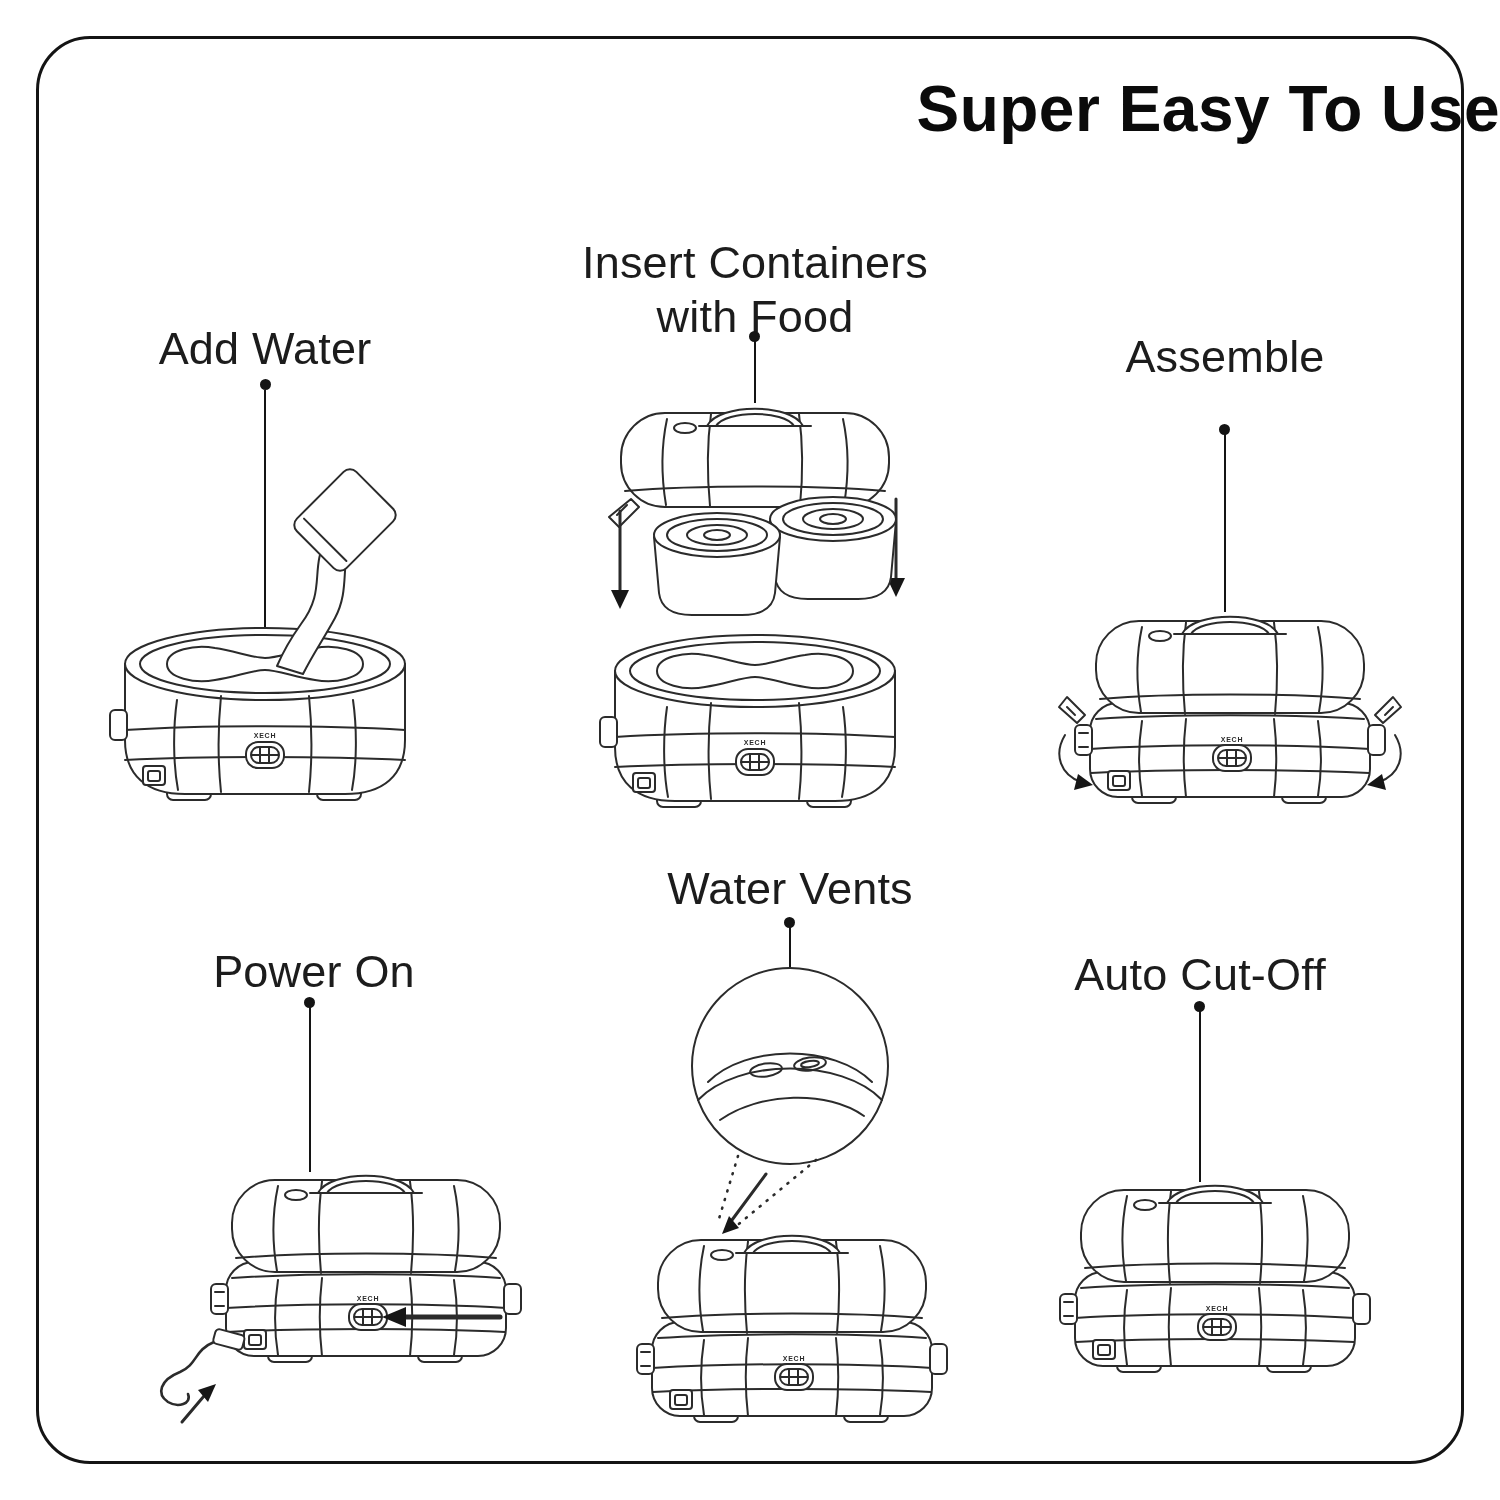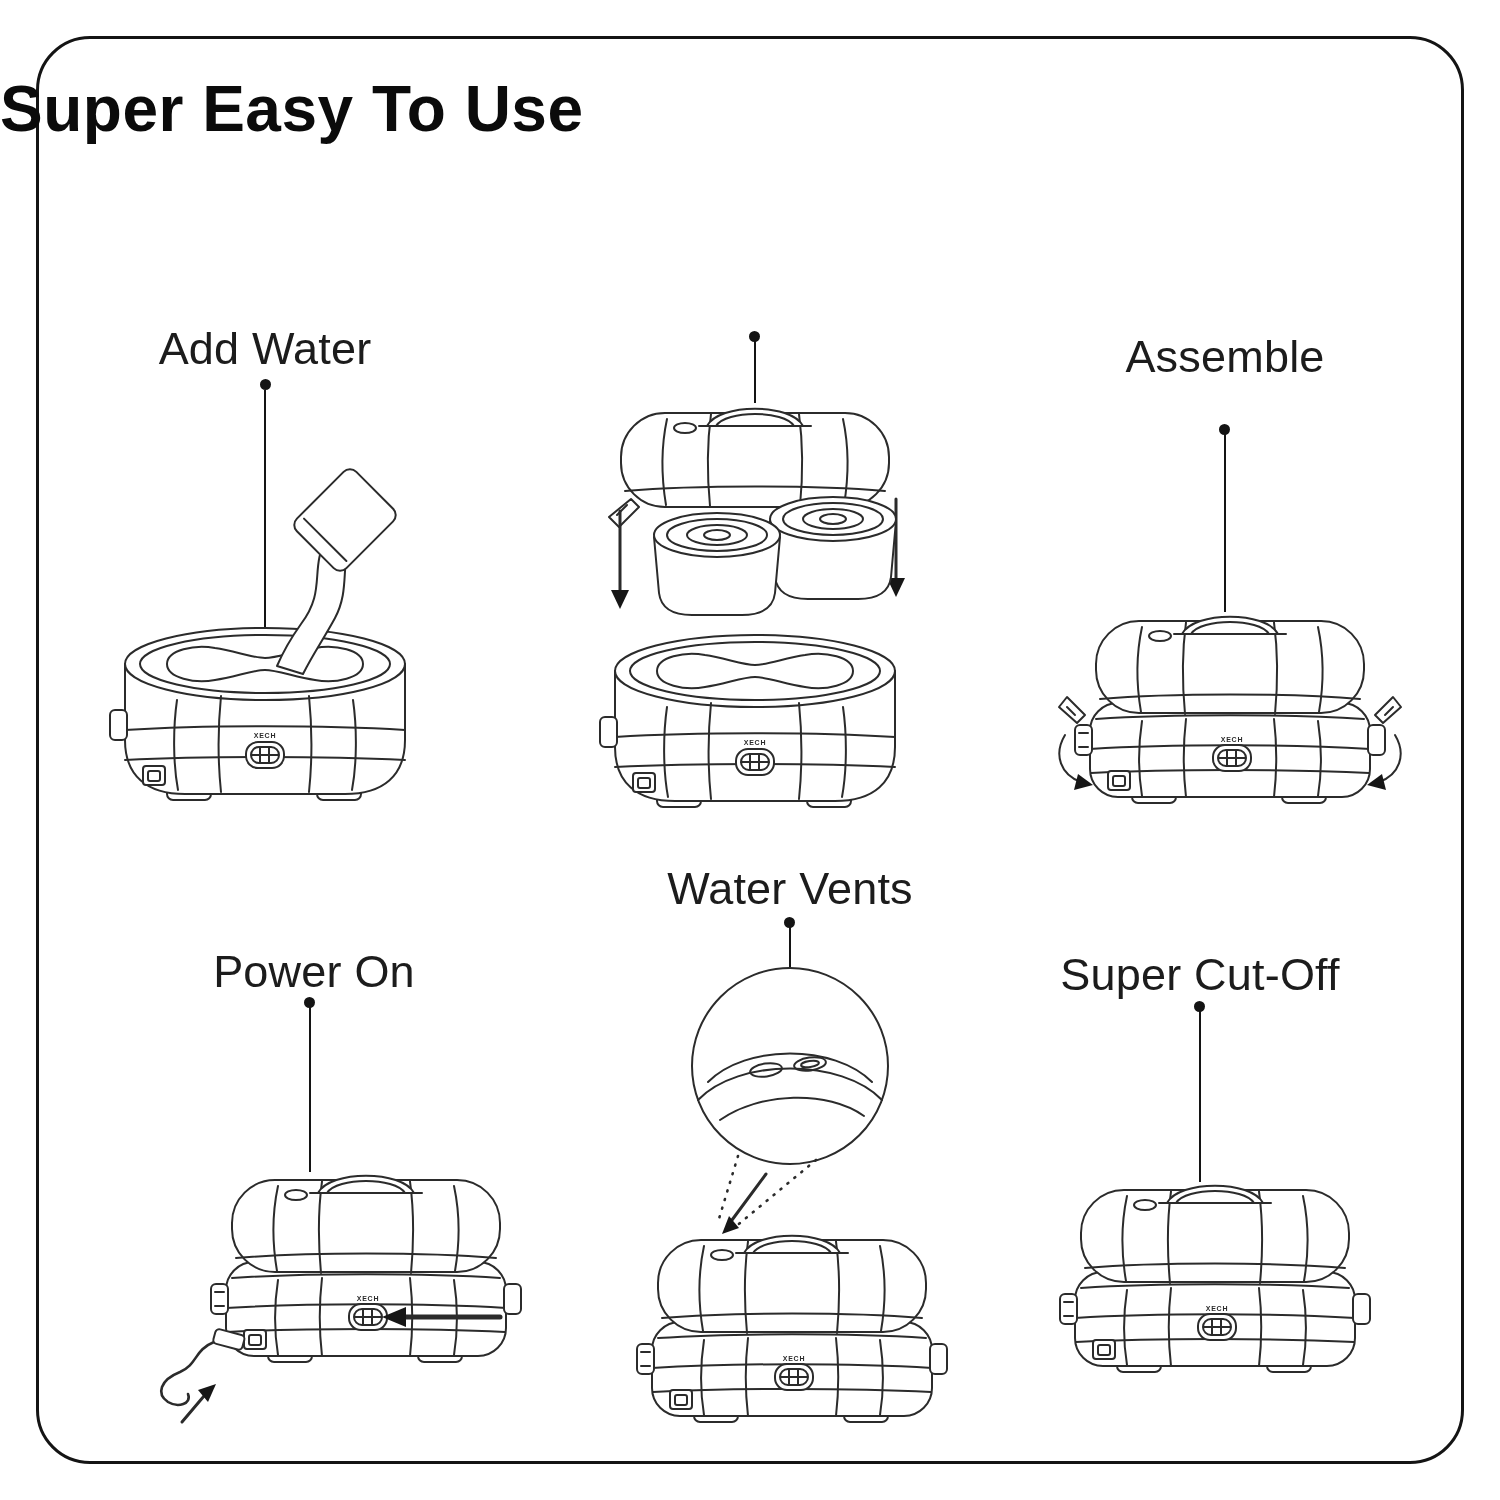--- a/index.html
+++ b/index.html
@@ -1,20 +1,20 @@
 <!DOCTYPE html>
 <html><head>
 <meta charset="utf-8">
 <style>
   html,body{margin:0;padding:0;background:#ffffff;}
   .page{position:relative;width:1500px;height:1500px;background:#ffffff;overflow:hidden;
         font-family:"Liberation Sans",sans-serif;color:#141414;}
   .frame{position:absolute;left:36px;top:36px;right:36px;bottom:36px;
          border:3px solid #141414;border-radius:54px;pointer-events:none;}
-  .title{position:absolute;left:0;top:72px;width:100%;margin:0;text-align:left;
+  .title{position:absolute;left:0;top:72px;width:100%;margin:0;text-align:right;
          font-size:64px;font-weight:800;letter-spacing:.5px;color:#0b0b0b;}
   .step{position:absolute;inset:0;}
   .label{position:absolute;text-align:center;font-size:45px;font-weight:500;
          line-height:1.2;letter-spacing:.2px;color:#1c1c1c;}
   .label span{display:block;}
   .dot{position:absolute;width:11px;height:11px;border-radius:50%;background:#141414;}
   .leader{position:absolute;width:2px;background:#141414;}
   .art{position:absolute;overflow:visible;}
   
   .art path,.art rect,.art ellipse,.art circle,.art line,.art polyline{
@@ -150,20 +150,24 @@
       <text class="brand" x="170" y="298">XECH</text>
       <path class="wf" d="M232,98 C214,128 232,150 206,184 C196,198 188,212 182,226 L208,234 C218,214 228,200 240,178 C256,148 244,122 258,96 Z"></path>
       <g transform="rotate(-135 250 80)">
         <rect class="wf" x="215" y="38" width="70" height="84" rx="9"></rect>
         <path d="M220,52 L280,52"></path>
       </g>
     </svg>
   </section>
 
   <section class="step s2">
+    <div class="label">
+      <span>Insert Containers</span>
+      <span>with Food</span>
+    </div>
     <span class="dot"></span>
     <span class="leader"></span>
     <svg class="art" viewBox="0 0 330 435">
       <use href="#lid" x="5" y="0" width="320" height="132"></use>
       <path class="aw" d="M30,118 L30,197"></path>
       <polygon class="solid" points="30,216 21,197 39,197"></polygon>
       <path class="aw" d="M306,106 L306,185"></path>
       <polygon class="solid" points="306,204 297,185 315,185"></polygon>
       <use href="#cup" x="168" y="96" width="150" height="118"></use>
       <use href="#cup" x="52" y="112" width="150" height="118"></use>
@@ -230,21 +234,21 @@
       <path class="dots" d="M196,202 L114,270"></path>
       <path class="aw" d="M146,216 L112,262"></path>
       <polygon class="solid" points="102,276 119,270 109,258"></polygon>
       <use href="#lunchbox" x="12" y="268" width="320" height="220"></use>
       <text class="brand" x="174" y="403">XECH</text>
     </svg>
   </section>
 
   <section class="step s6">
     <div class="label">
-      <span>Super Cut-Off</span>
+      <span>Auto Cut-Off</span>
     </div>
     <span class="dot"></span>
     <span class="leader"></span>
     <svg class="art" viewBox="0 0 340 245">
       <use href="#lunchbox" x="15" y="18" width="320" height="220"></use>
       <text class="brand" x="177" y="153">XECH</text>
     </svg>
   </section>
 </div>
 

